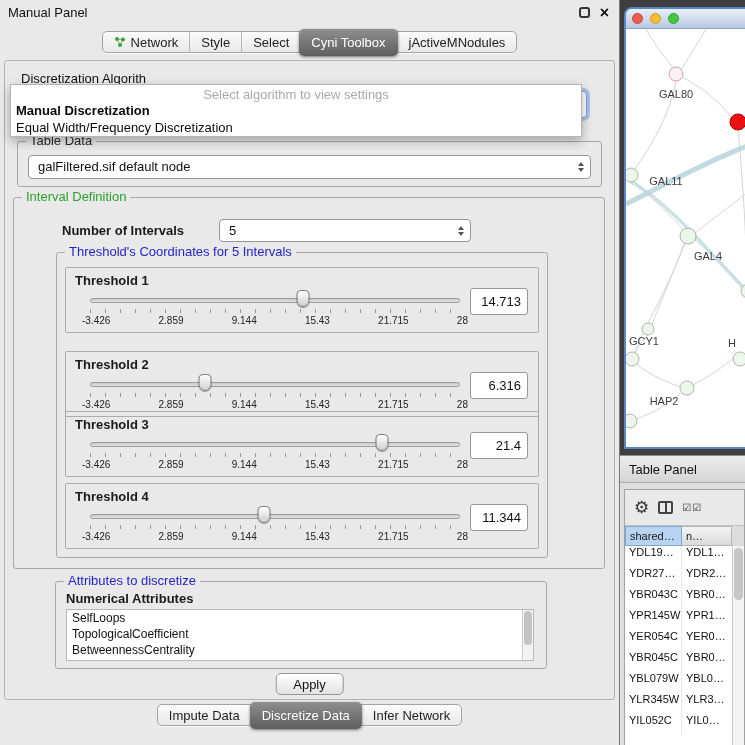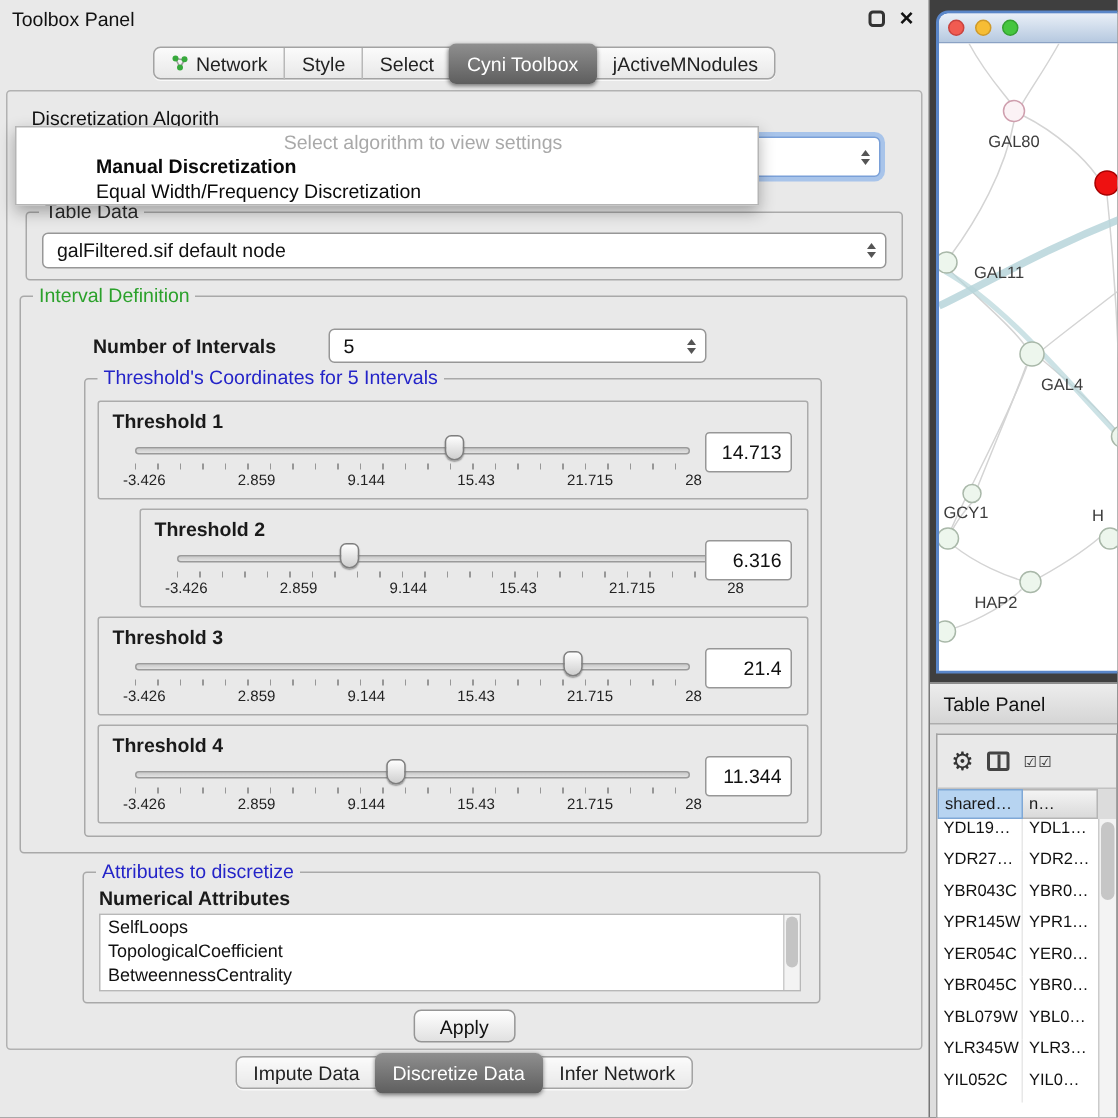--- a/index.html
+++ b/index.html
@@ -24,21 +24,21 @@
 
   .main-panel { position:absolute; left:4px; top:60px; width:611px; height:640px; border:1px solid #b2b2b2; border-radius:3px; background:#e9e9e9; }
 
   .algo-label { position:absolute; left:16px; top:10px; font-size:13px; color:#111; }
   .algo-combo { position:absolute; left:14px; top:30px; width:568px; height:27px; background:#fff; border:1px solid #7aa0d8; border-radius:4px; box-shadow:0 0 0 3px rgba(115,165,235,.55); }
 
   .stepper { position:absolute; right:6px; top:50%; transform:translateY(-50%); display:flex; flex-direction:column; gap:2px; align-items:center; }
   .tri-up { width:0; height:0; border-left:3.5px solid transparent; border-right:3.5px solid transparent; border-bottom:4.5px solid #555; }
   .tri-down { width:0; height:0; border-left:3.5px solid transparent; border-right:3.5px solid transparent; border-top:4.5px solid #555; }
 
-  .algo-popup { position:absolute; left:10px; top:84px; width:496px; height:53px; background:#fff; border:1px solid #b5b5b5; box-shadow:0 4px 10px rgba(0,0,0,.30); z-index:20;padding-left:48px; }
+  .algo-popup { position:absolute; left:10px; top:84px; width:572px; height:53px; background:#fff; border:1px solid #b5b5b5; box-shadow:0 4px 10px rgba(0,0,0,.30); z-index:20; }
   .popup-hint { text-align:center; color:#a9a9a9; font-size:13px; height:17px; padding-top:2px; }
   .popup-opt { padding:0 5px; height:17px; line-height:17px; color:#0a0a0a; font-size:13px; white-space:nowrap; overflow:hidden; }
   .popup-opt.bold { font-weight:bold; }
 
   .group { position:absolute; border:1px solid #a9a9a9; border-radius:3px; }
   .group-label { position:absolute; top:-9px; left:8px; background:#e9e9e9; padding:0 4px; font-size:13px; white-space:nowrap; }
   .lbl-green { color:#2ba12b; }
   .lbl-blue { color:#2424c8; }
   .lbl-dark { color:#2b2b2b; }
 
@@ -47,21 +47,21 @@
   .combo .combo-text { display:block; line-height:22px; padding-left:9px; white-space:nowrap; overflow:hidden; }
   .td-combo { position:absolute; left:10px; top:13px; right:10px; height:24px; }
 
   .iv-group { left:8px; top:136px; width:592px; height:372px; }
   .num-label { position:absolute; left:48px; top:25px; font-weight:bold; font-size:13px; }
   .num-combo { position:absolute; left:205px; top:21px; width:252px; height:23px; }
 
   .coords-group { position:absolute; left:42px; top:54px; width:492px; height:306px; border:1px solid #a9a9a9; border-radius:3px; }
 
   .th-box { position:absolute; left:8px; right:8px; height:66px; border:1px solid #ababab; border-radius:2px; }
-  .th-box.t1 { top:14px; } .th-box.t2 { top:86px;margin-left:28px; } .th-box.t3 { top:158px; } .th-box.t4 { top:230px; }
+  .th-box.t1 { top:14px; } .th-box.t2 { top:98px; } .th-box.t3 { top:158px; } .th-box.t4 { top:230px; }
   .th-label { position:absolute; left:9px; top:5px; font-weight:bold; font-size:13px; }
   .slider { position:absolute; left:24px; top:24px; width:370px; height:38px; }
   .track { position:absolute; left:0; right:0; top:6px; height:5px; background:linear-gradient(#c9c9c9,#e2e2e2); border:1px solid #9a9a9a; border-radius:3px; }
   .thumb { position:absolute; top:-2px; width:13px; height:17px; transform:translateX(-50%); background:linear-gradient(#fefefe,#cfcfcf); border:1px solid #7e7e7e; border-radius:6px 6px 9px 9px; box-shadow:0 1px 1px rgba(0,0,0,.35); }
   .ticks { position:absolute; left:0; right:0; top:17px; height:4px; background-image:repeating-linear-gradient(to right,#979797 0 1px,transparent 1px 15px); }
   .scale { position:absolute; left:-8px; right:-8px; top:23px; display:flex; justify-content:space-between; font-size:10px; color:#222;align-items:flex-end; }
   .th-value { position:absolute; right:10px; top:20px; width:58px; height:27px; background:#fff; border:1px solid #979797; border-radius:3px; font-family:"Liberation Sans",sans-serif; font-size:13px; text-align:right; padding-right:6px; color:#111; }
 
   .attr-group { left:50px; top:520px; width:492px; height:88px; }
   .attr-title { position:absolute; left:10px; top:9px; font-weight:bold; font-size:13px; }
@@ -104,21 +104,21 @@
   .tbl-vscroll .sb-thumb { position:absolute; left:1px; right:1px; top:2px; height:52px; background:#c6c6c6; border-radius:6px; }
 
   .net-tab-icon { display:inline-block; width:12px; height:12px; }
 </style>
 </head>
 <body>
 
 <div class="control-panel">
 
   <div class="cp-titlebar">
-    <span class="cp-title">Toolbox Panel</span>
+    <span class="cp-title">Manual Panel</span>
     <span class="win-btns">
       <span class="win-minimize"></span>
       <span class="win-close">×</span>
     </span>
   </div>
 
   <div class="tabbar top-tabbar">
     <div class="segmented">
       <div class="seg">
         <svg class="net-tab-icon" viewBox="0 0 12 12">

